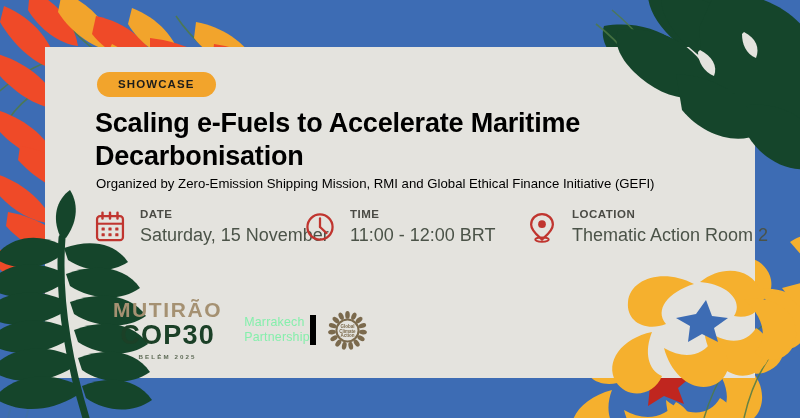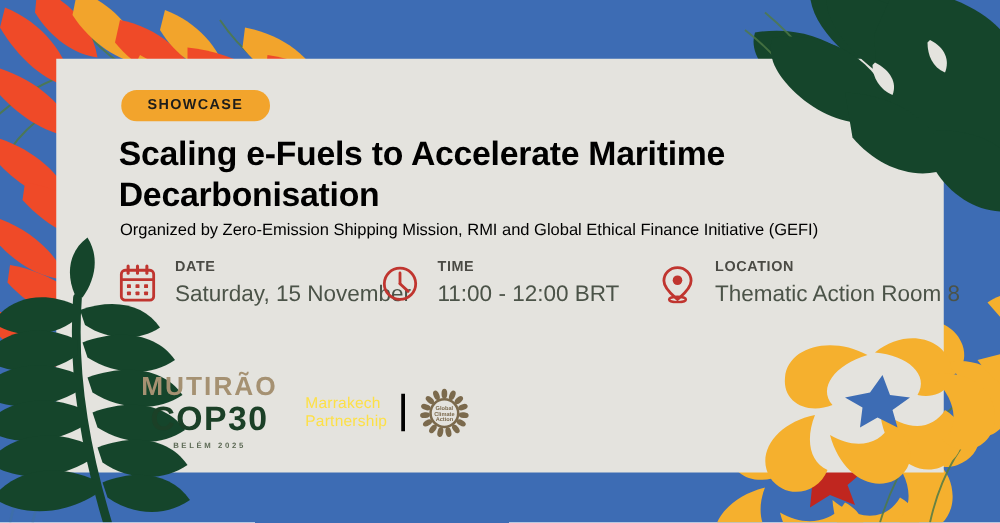--- a/index.html
+++ b/index.html
@@ -181,26 +181,25 @@
     line-height: 1;
     margin-top: 4px;
   }
 
   .mp-logo {
     display: flex;
     align-items: center;
     gap: 11px;
   }
   .mp-text {
-    color: #fde047;
+    color: #86efac;
     font-size: 12.4px;
     line-height: 1.18;
     letter-spacing: 0.2px;
-    padding-right: 11px;
-    border-right: 3px solid #000000;
+    border-right: 6px solid #000000;
   }
   .mp-text span { display: block; }
   .gca-emblem { display: block; width: 41px; height: 41px; }
 </style>
 </head>
 <body>
 
 <div id="poster">
 
   <div class="bg-layer">
@@ -386,21 +385,21 @@
       </div>
 
       <div class="meta-item location">
         <svg class="meta-icon" viewBox="0 0 32 34">
           <path d="M16 3.2 C 22.6 3.2 27.6 8.2 27.6 14.4 C 27.6 21.4 19.4 27.2 16 30.4 C 12.6 27.2 4.4 21.4 4.4 14.4 C 4.4 8.2 9.4 3.2 16 3.2 Z" fill="none" stroke="#c0352f" stroke-width="2.4"></path>
           <circle cx="16" cy="14" r="4.1" fill="#c0352f"></circle>
           <ellipse cx="16" cy="30.4" rx="7.2" ry="2.3" fill="none" stroke="#c0352f" stroke-width="2"></ellipse>
         </svg>
         <span class="meta-text">
           <span class="meta-label">LOCATION</span>
-          <span class="meta-value">Thematic Action Room 8</span>
+          <span class="meta-value">Thematic Action Room 2</span>
         </span>
       </div>
     </div>
 
     <div class="logos">
 
       <div class="cop-logo">
         <span class="cop-mutirao">MUTIRÃO</span>
         <span class="cop-cop30">COP30</span>
         <span class="cop-belem">BELÉM 2025</span>

